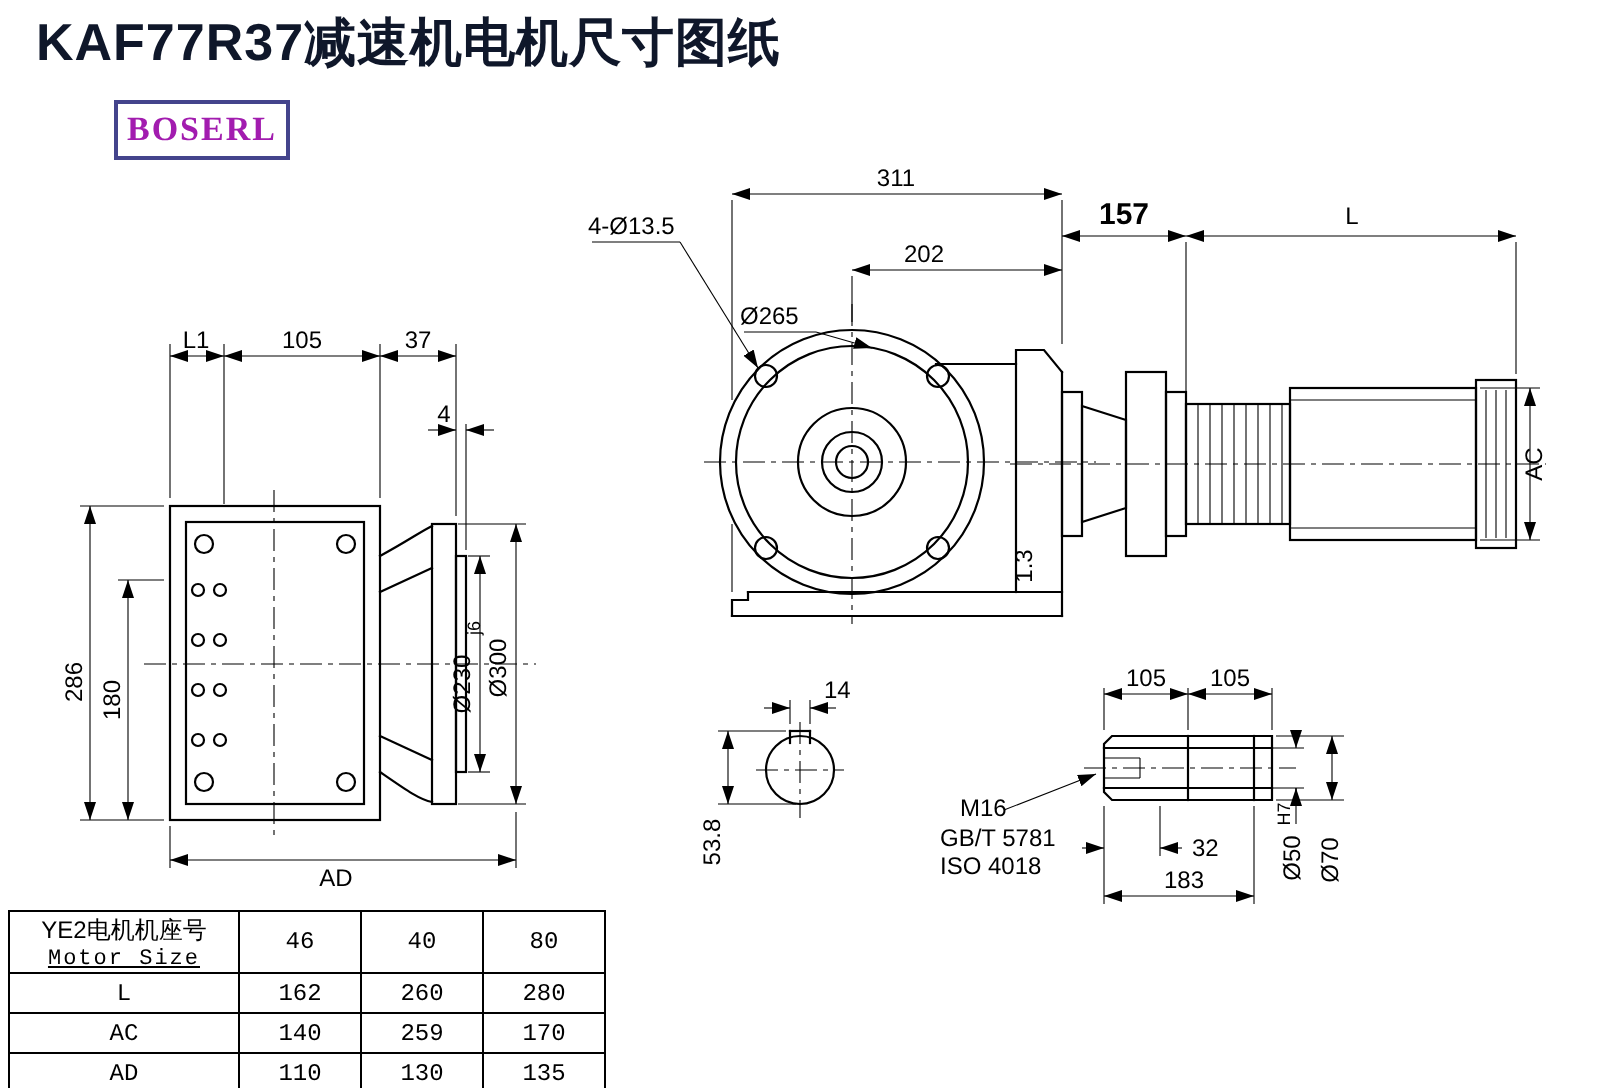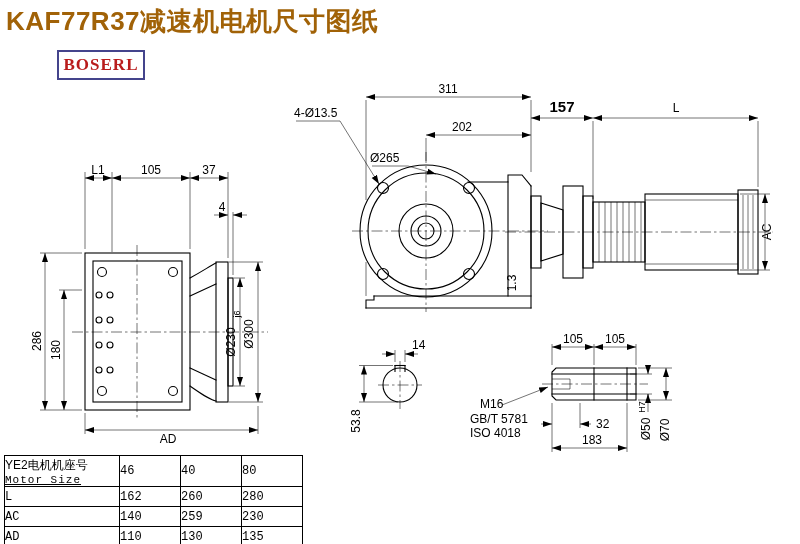--- a/index.html
+++ b/index.html
@@ -1,31 +1,31 @@
 <!DOCTYPE html>
 <html><head>
 <meta charset="utf-8">
 <style>
   html,body{margin:0;padding:0;background:#fff;}
   .page{position:relative;width:800px;height:544px;background:#fff;overflow:hidden;
         font-family:"Liberation Sans",sans-serif;}
-  .title{position:absolute;left:6px;top:4px;font:bold 26px "Liberation Sans",sans-serif;
-         color:#a16207;letter-spacing:.5px;white-space:nowrap;}
+  .title{position:absolute;left:18px;top:4px;font:bold 26px "Liberation Sans",sans-serif;
+         color:#0f172a;letter-spacing:.5px;white-space:nowrap;}
   .logo{position:absolute;left:57px;top:50px;width:84px;height:26px;border:2px solid #44448c;
-        color:#b91c1c;font:bold 17px "Liberation Serif",serif;display:flex;align-items:center;
+        color:#a21caf;font:bold 17px "Liberation Serif",serif;display:flex;align-items:center;
         justify-content:center;letter-spacing:1px;background:#fff;}
   svg.draw{position:absolute;left:0;top:0;}
   .ol{fill:none;stroke:#000;stroke-width:1.1;stroke-linecap:square;}
   .tl{fill:none;stroke:#000;stroke-width:.55;}
   .cl{fill:none;stroke:#000;stroke-width:.55;stroke-dasharray:11 3 2.5 3;}
   svg text{font:12px "Liberation Sans",sans-serif;fill:#000;}
   svg text.b{font:bold 15px "Liberation Sans",sans-serif;}
   svg text.sm{font:9px "Liberation Sans",sans-serif;}
   .size-table{position:absolute;left:4px;top:455px;border-collapse:collapse;table-layout:fixed;background:#fff;}
-  .size-table th,.size-table td{border:1px solid #000;text-align:left;vertical-align:middle;
+  .size-table th,.size-table td{border:1px solid #000;text-align:center;vertical-align:middle;
         font:12px "Liberation Mono",monospace;font-weight:normal;padding:0;}
   .size-table .c0{width:114px;}
   .size-table .cv{width:60px;}
   .size-table tr.hdr th{height:30px;}
   .size-table tr.row td{height:19px;}
   .hdr-cn{font:12px "Liberation Sans",sans-serif;}
   .hdr-en{font:11px "Liberation Mono",monospace;letter-spacing:1px;text-decoration:underline;}
 </style>
 </head>
 <body>
@@ -262,21 +262,21 @@
     <tr class="row">
       <td class="c0">L</td>
       <td class="cv">162</td>
       <td class="cv">260</td>
       <td class="cv">280</td>
     </tr>
     <tr class="row">
       <td class="c0">AC</td>
       <td class="cv">140</td>
       <td class="cv">259</td>
-      <td class="cv">230</td>
+      <td class="cv">170</td>
     </tr>
     <tr class="row">
       <td class="c0">AD</td>
       <td class="cv">110</td>
       <td class="cv">130</td>
       <td class="cv">135</td>
     </tr>
   </tbody>
     </table>
 

